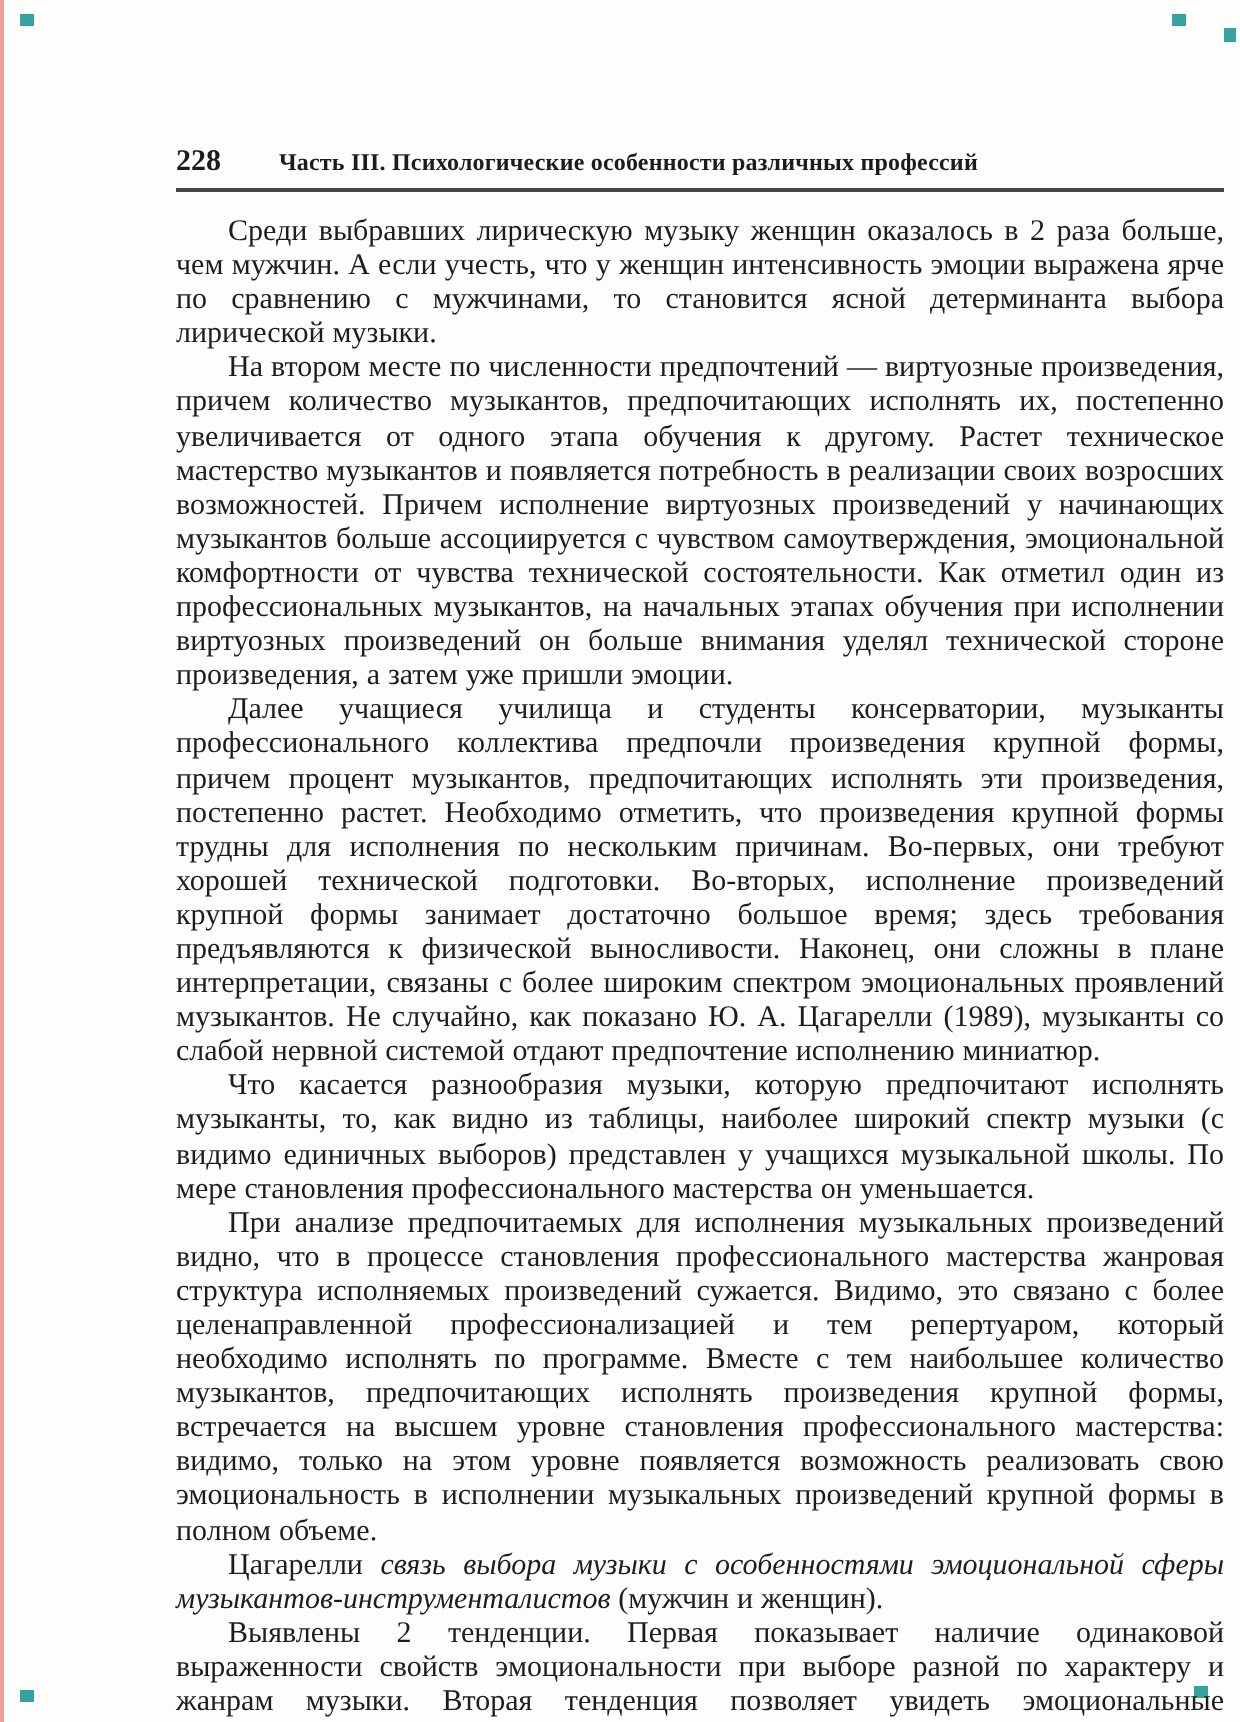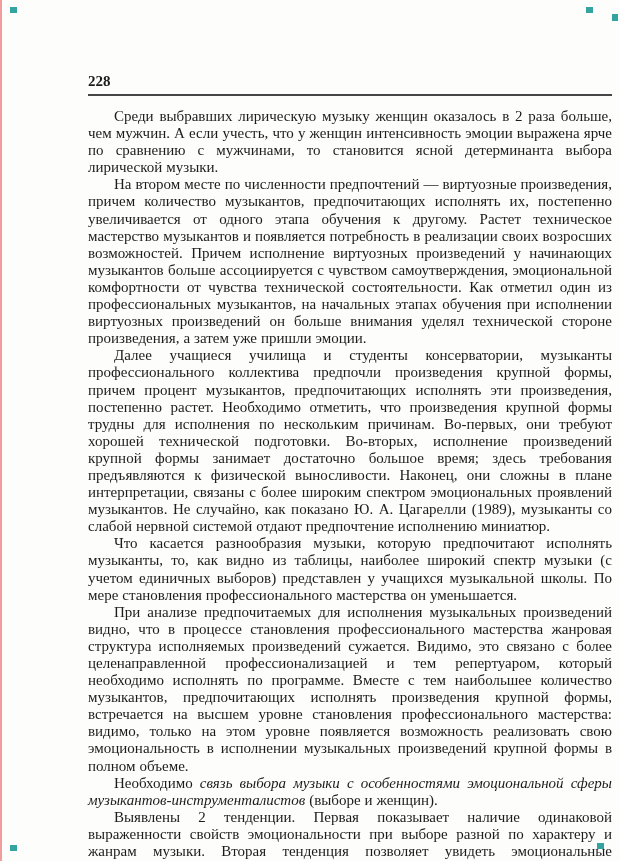--- a/index.html
+++ b/index.html
@@ -85,26 +85,27 @@
   <div class="crop-mark tl"></div>
   <div class="crop-mark tr"></div>
   <div class="crop-mark tr2"></div>
   <div class="crop-mark bl"></div>
   <div class="crop-mark br"></div>
 
   <div class="content">
 
     <header class="running-head">
       <span class="page-number">228</span>
+      <span class="head-title">Часть III. Психологические особенности различных профессий</span>
     </header>
 
     <main class="body-text">
       <p>Среди выбравших лирическую музыку женщин оказалось в 2 раза больше, чем мужчин. А если учесть, что у женщин интенсивность эмоции выражена ярче по сравнению с мужчинами, то становится ясной детерминанта выбора лирической музыки.</p>
       <p>На втором месте по численности предпочтений — виртуозные произведения, причем количество музыкантов, предпочитающих исполнять их, постепенно увеличивается от одного этапа обучения к другому. Растет техническое мастерство музыкантов и появляется потребность в реализации своих возросших возможностей. Причем исполнение виртуозных произведений у начинающих музыкантов больше ассоциируется с чувством самоутверждения, эмоциональной комфортности от чувства технической состоятельности. Как отметил один из профессиональных музыкантов, на начальных этапах обучения при исполнении виртуозных произведений он больше внимания уделял технической стороне произведения, а затем уже пришли эмоции.</p>
       <p>Далее учащиеся училища и студенты консерватории, музыканты профессионального коллектива предпочли произведения крупной формы, причем процент музыкантов, предпочитающих исполнять эти произведения, постепенно растет. Необходимо отметить, что произведения крупной формы трудны для исполнения по нескольким причинам. Во-первых, они требуют хорошей технической подготовки. Во-вторых, исполнение произведений крупной формы занимает достаточно большое время; здесь требования предъявляются к физической выносливости. Наконец, они сложны в плане интерпретации, связаны с более широким спектром эмоциональных проявлений музыкантов. Не случайно, как показано Ю. А. Цагарелли (1989), музыканты со слабой нервной системой отдают предпочтение исполнению миниатюр.</p>
-      <p>Что касается разнообразия музыки, которую предпочитают исполнять музыканты, то, как видно из таблицы, наиболее широкий спектр музыки (с учетом единичных выборов) представлен у учащихся музыкальной школы. По мере становления профессионального мастерства он уменьшается.</p>
+      <p>Что касается разнообразия музыки, которую предпочитают исполнять музыканты, то, как видно из таблицы, наиболее широкий спектр музыки (с видимо единичных выборов) представлен у учащихся музыкальной школы. По мере становления профессионального мастерства он уменьшается.</p>
       <p>При анализе предпочитаемых для исполнения музыкальных произведений видно, что в процессе становления профессионального мастерства жанровая структура исполняемых произведений сужается. Видимо, это связано с более целенаправленной профессионализацией и тем репертуаром, который необходимо исполнять по программе. Вместе с тем наибольшее количество музыкантов, предпочитающих исполнять произведения крупной формы, встречается на высшем уровне становления профессионального мастерства: видимо, только на этом уровне появляется возможность реализовать свою эмоциональность в исполнении музыкальных произведений крупной формы в полном объеме.</p>
-      <p><span>Необходимо </span><em>связь выбора музыки с особенностями эмоциональной сферы музыкантов-инструменталистов</em><span> (выборе и женщин).</span></p>
+      <p><span>Цагарелли </span><em>связь выбора музыки с особенностями эмоциональной сферы музыкантов-инструменталистов</em><span> (мужчин и женщин).</span></p>
       <p>Выявлены 2 тенденции. Первая показывает наличие одинаковой выраженности свойств эмоциональности при выборе разной по характеру и жанрам музыки. Вторая тенденция позволяет увидеть эмоциональные особенности музыкантов разных групп, связанных с выбором конкретной музыки.</p>
     </main>
 
   </div>
 </div>
 
 </body></html>

